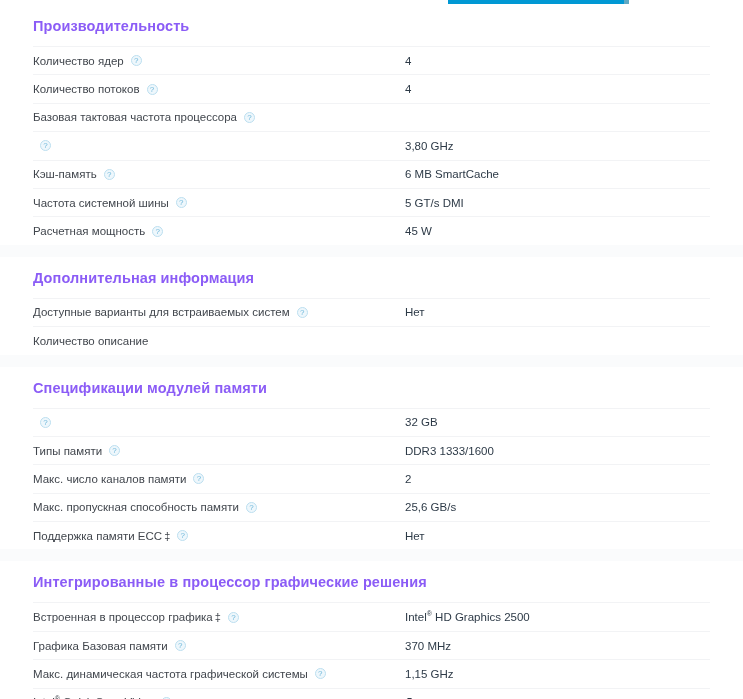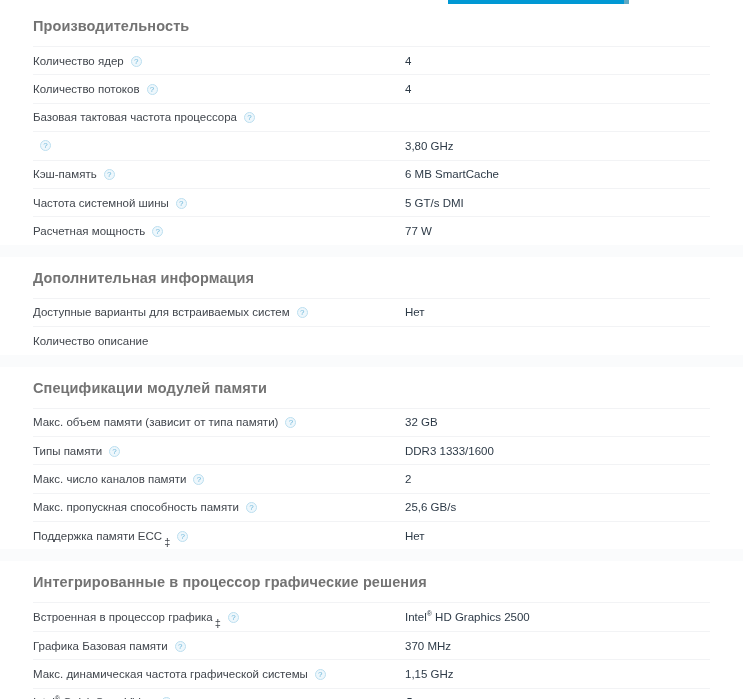--- a/index.html
+++ b/index.html
@@ -53,38 +53,38 @@
     padding: 0 33px;
   }
   .section-gap {
     height: 12px;
     background: #fafbfc;
   }
 
   .section-title {
     font-size: 14.5px;
     font-weight: bold;
-    color: #737373;
+    color: #8b5cf6;
     letter-spacing: .1px;
     padding: 13px 0 12px 0;
   }
 
   
   .row {
     display: flex;
     align-items: center;
     height: 28.4px;
     border-top: 1px solid #f2f3f5;
   }
   .row-label {
     flex: 0 0 372px;
     font-size: 11.5px;
     color: #41464d;
     display: flex;
-    align-items: flex-end;
+    align-items: center;
     white-space: nowrap;
   }
   .row-value {
     flex: 1 1 auto;
     font-size: 11.5px;
     color: #2d3a47;
     white-space: nowrap;
   }
   .row-value.link {
     color: #0b7fc4;
@@ -176,21 +176,21 @@
             <span>Частота системной шины</span>
             <span class="help-icon">?</span>
           </div>
           <div class="row-value">5 GT/s DMI</div>
         </div>
         <div class="row">
           <div class="row-label">
             <span>Расчетная мощность</span>
             <span class="help-icon">?</span>
           </div>
-          <div class="row-value">77 W</div>
+          <div class="row-value">45 W</div>
         </div>
       </div>
       <div class="section-gap"></div>
       <div class="section">
         <div class="section-title">Дополнительная информация</div>
         <div class="row">
           <div class="row-label">
             <span>Доступные варианты для встраиваемых систем</span>
             <span class="help-icon">?</span>
           </div>
@@ -200,21 +200,20 @@
           <div class="row-label">
             <span>Количество описание</span>
           </div>
         </div>
       </div>
       <div class="section-gap"></div>
       <div class="section">
         <div class="section-title">Спецификации модулей памяти</div>
         <div class="row">
           <div class="row-label">
-            <span>Макс. объем памяти (зависит от типа памяти)</span>
             <span class="help-icon">?</span>
           </div>
           <div class="row-value">32 GB</div>
         </div>
         <div class="row">
           <div class="row-label">
             <span>Типы памяти</span>
             <span class="help-icon">?</span>
           </div>
           <div class="row-value">DDR3 1333/1600</div>

